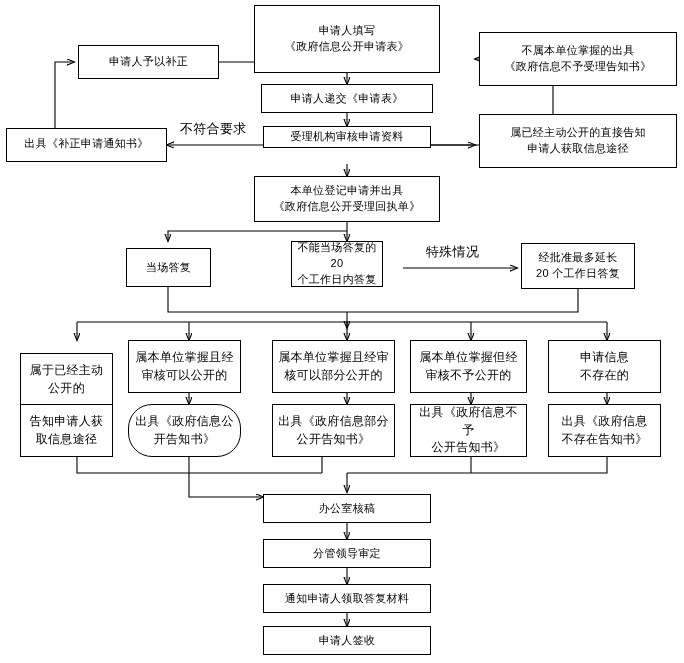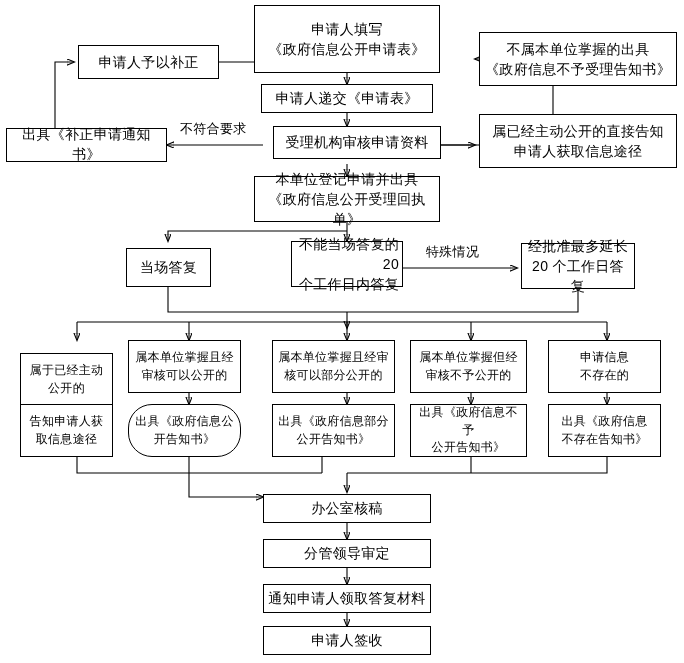--- a/index.html
+++ b/index.html
@@ -7,21 +7,21 @@
   #canvas{position:relative;width:684px;height:663px;background:#fff;overflow:hidden;}
   .node{
     position:absolute;
     box-sizing:border-box;
     border:1px solid #000;
     background:#fff;
     display:flex;
     align-items:center;
     justify-content:center;
     text-align:center;
-    font-size:14px;
+    font-size:11px;
     line-height:1.45;
     color:#000;
     letter-spacing:0.3px;
     white-space:pre-line;
     padding:1px 3px;
     z-index:3;
   }
   .node.sm{font-size:12px;}
   .edgelabel{
     position:absolute;
@@ -102,31 +102,31 @@
 
   <div class="node" style="left:78px;top:45px;width:141px;height:34px;">申请人予以补正</div>
 
   <div class="node" style="left:479px;top:32px;width:198px;height:54px;">不属本单位掌握的出具
 《政府信息不予受理告知书》</div>
 
   <div class="node" style="left:261px;top:84px;width:172px;height:29px;">申请人递交《申请表》</div>
 
   <div class="node" style="left:6px;top:128px;width:161px;height:34px;font-family:Liberation Mono, monospace;">出具《补正申请通知书》</div>
 
-  <div class="node" style="left:273px;top:126px;width:168px;height:33px;">受理机构审核申请资料</div>
+  <div class="node" style="left:263px;top:126px;width:168px;height:22px;">受理机构审核申请资料</div>
 
   <div class="node" style="left:479px;top:114px;width:198px;height:54px;">属已经主动公开的直接告知
 申请人获取信息途径</div>
 
   <div class="node" style="left:254px;top:176px;width:186px;height:46px;">本单位登记申请并出具
 《政府信息公开受理回执单》</div>
 
   <div class="node" style="left:126px;top:248px;width:85px;height:39px;">当场答复</div>
 
-  <div class="node" style="left:291px;top:241px;width:112px;height:46px;text-align:right;">不能当场答复的 20
+  <div class="node" style="left:291px;top:241px;width:92px;height:46px;">不能当场答复的 20
 个工作日内答复</div>
 
   <div class="node" style="left:521px;top:243px;width:114px;height:46px;">经批准最多延长
 20 个工作日答复</div>
 
   <div class="node sm" style="left:20px;top:340px;width:93px;height:53px;margin-top:13px;">属于已经主动
 公开的</div>
   <div class="node sm" style="left:128px;top:340px;width:113px;height:53px;">属本单位掌握且经
 审核可以公开的</div>
   <div class="node sm" style="left:272px;top:340px;width:123px;height:53px;">属本单位掌握且经审

